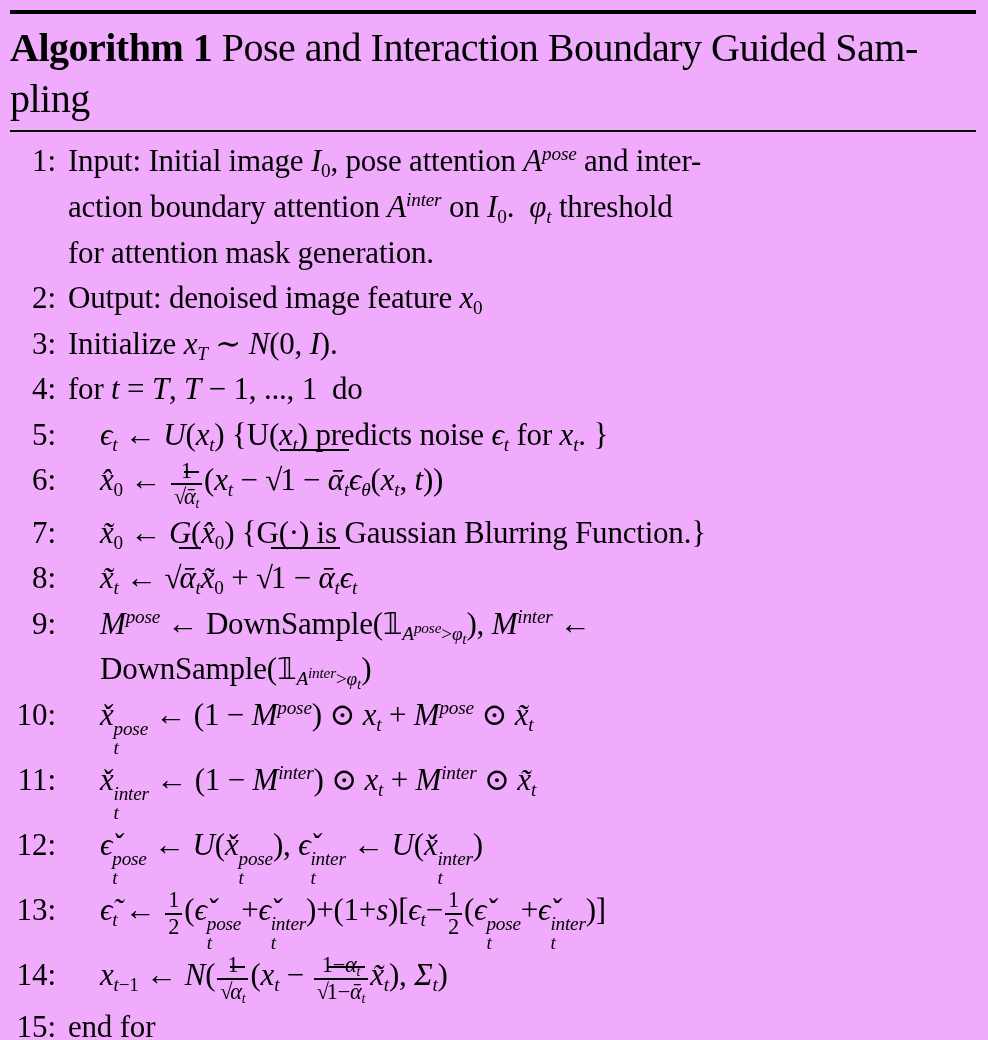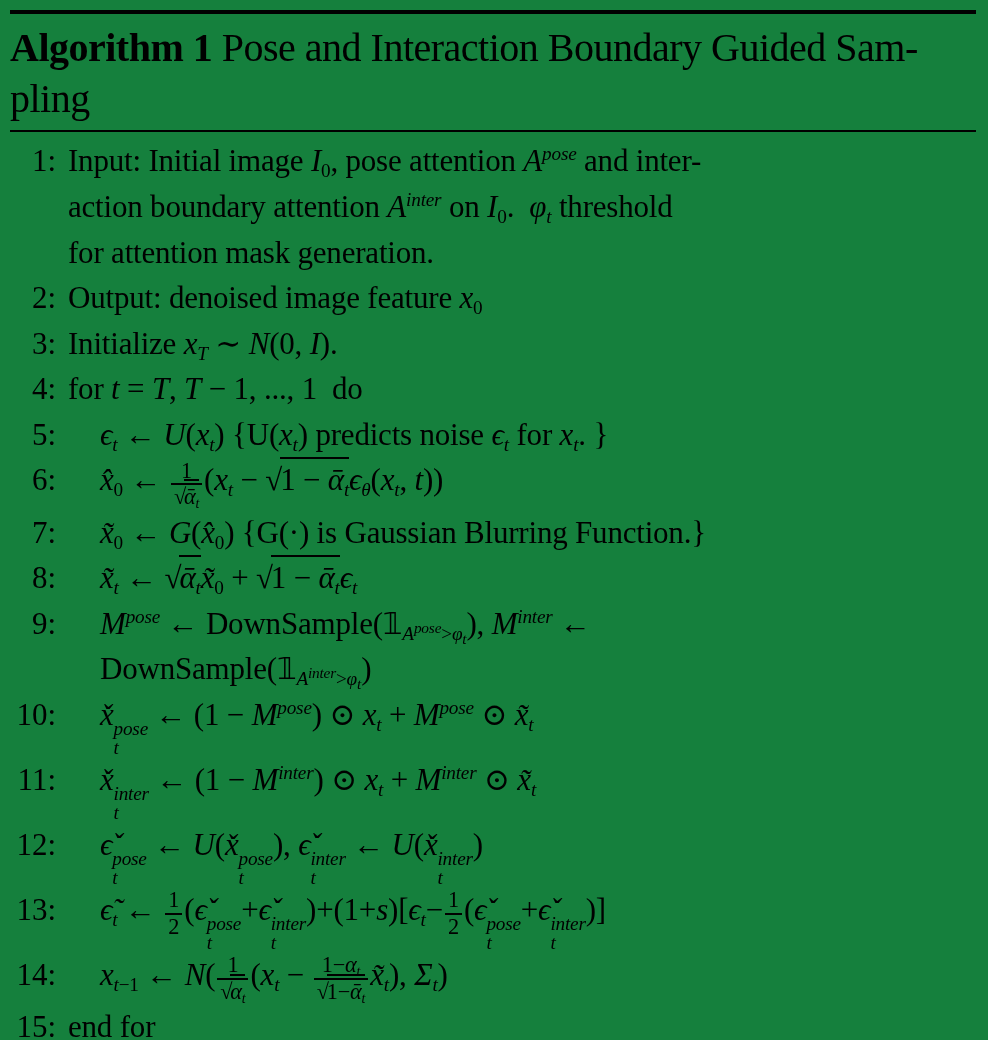--- a/index.html
+++ b/index.html
@@ -1,18 +1,18 @@
 <!DOCTYPE html>
 <html><head>
 <meta charset="utf-8">
 <style>
   html,body{margin:0;padding:0;background:#ffffff;color:#000;}
   .page{
     width:988px;height:1040px;box-sizing:border-box;
-    padding:6px 12px 0 10px;overflow:hidden;background:#15803d;
+    padding:6px 12px 0 10px;overflow:hidden;background:#f0abfc;
     font-family:"Liberation Serif","DejaVu Serif",serif;
     font-size:31px;
   }
   .rule{background:#000;width:100%;}
   .rule-top{height:4px;margin-top:4px;}
   .rule-mid{height:2px;margin:6px 0 6px 0;}
   .caption{font-size:40px;line-height:1.28;margin-top:8px;letter-spacing:-0.5px;}
   .alg-label{font-weight:bold;}
   .lines{margin-top:4px;}
   .row{display:flex;align-items:flex-start;line-height:1.47;}
@@ -30,21 +30,21 @@
       vertical-align:-0.5em;font-size:0.62em;line-height:1.0;font-style:italic;}
   .ss span{display:block;}
   
   .frac{display:inline-block;vertical-align:-0.62em;text-align:center;
         font-size:0.72em;line-height:1.1;margin:0 2px;}
   .frac .top{display:block;padding:0 3px;}
   .frac .bot{display:block;border-top:2px solid #000;padding:0 3px;}
   
   .sqrt{white-space:nowrap;display:inline-block;}
   .sqrt::before{content:"\221A";margin-right:-2px;}
-  .sqrt .rad{border-top:2px solid #000;padding-top:3px;}
+  .sqrt .rad{border-top:2px solid #000;padding-top:11px;}
   
   .bb{font-family:"DejaVu Sans","DejaVu Serif",sans-serif;font-style:normal;}
 </style>
 </head>
 <body>
 
 <div class="page">
   <div class="rule rule-top"></div>
   <div class="caption">
     <span class="alg-label">Algorithm 1</span>

